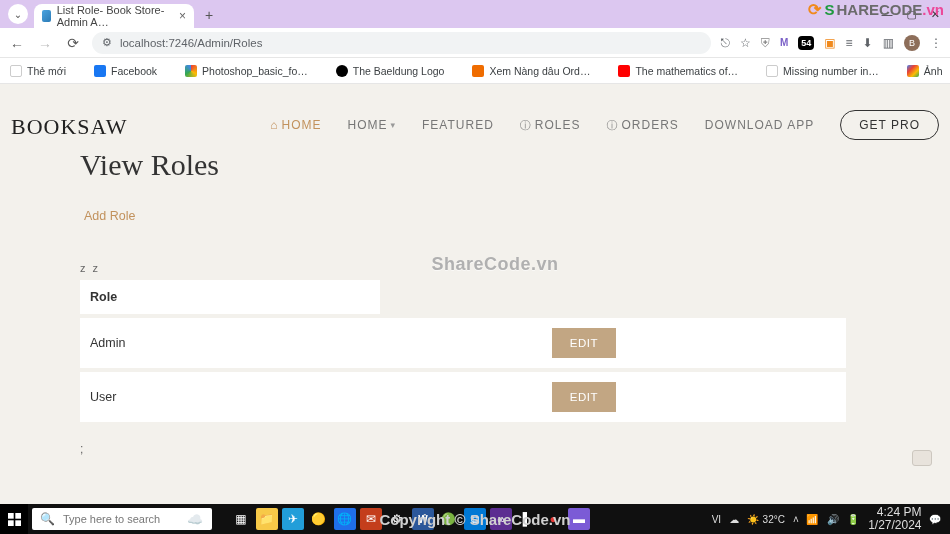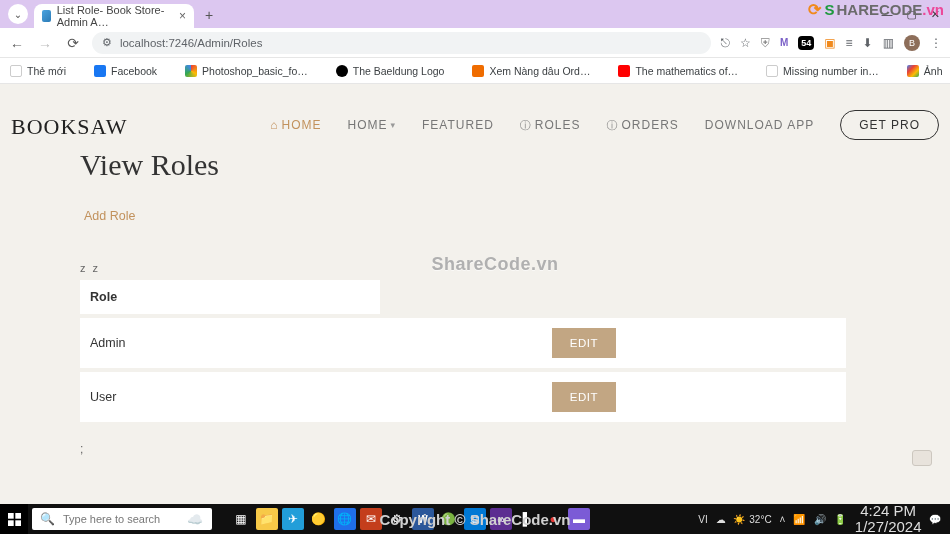--- a/index.html
+++ b/index.html
@@ -67,21 +67,21 @@
   .taskbar { height:30px; background:#101010; display:flex; align-items:center; color:#fff; font-size:11px; position:relative; }
   .taskbar .start { width:28px; height:100%; display:flex; align-items:center; justify-content:center; background:#000; }
   .taskbar .start svg { width:13px; height:13px; }
   .taskbar .search { background:#fff; color:#777; height:22px; margin:0 4px; display:flex; align-items:center; padding:0 8px; gap:8px; border-radius:2px; width:180px; }
   .taskbar .search .mag { color:#666; font-size:12px; }
   .taskbar .cloud { font-size:13px; margin-left:4px; }
   .taskbar .apps { display:flex; gap:4px; margin-left:14px; align-items:center; }
   .taskbar .apps .app { width:22px; height:22px; border-radius:2px; display:flex; align-items:center; justify-content:center; font-size:12px; }
   .taskbar .tray { margin-left:auto; display:flex; align-items:center; gap:8px; padding-right:8px; font-size:10px; color:#ddd; }
   .taskbar .tray .temp { display:flex; align-items:center; gap:3px; }
-  .taskbar .tray .clock { text-align:center; line-height:1.05; font-size:15px; }
+  .taskbar .tray .clock { text-align:right; line-height:1.05; font-size:12px; }
 </style>
 </head>
 <body>
 
 <div class="wm-topright">
   <span class="reload">⟳</span>
   <span class="s">S</span>
     <span class="rest"><span>HARECODE</span><span style="color:#ec4899">.vn</span></span>
 </div>
 

